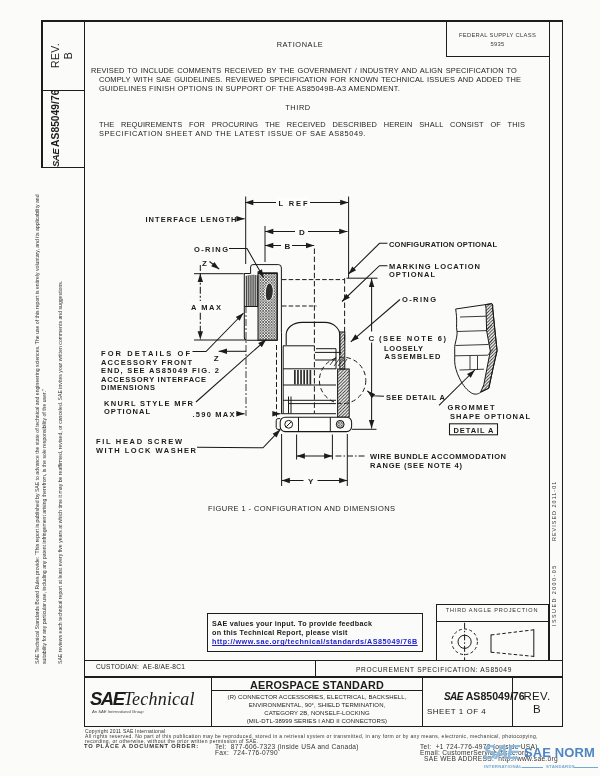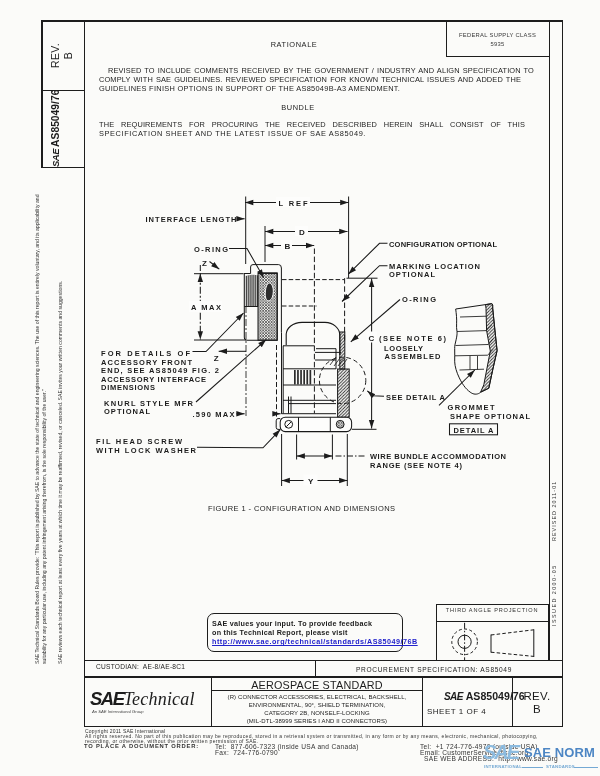--- a/index.html
+++ b/index.html
@@ -22,45 +22,45 @@
 
 <div class="ln" style="left:41px;top:20px;width:1.5px;height:148px"></div>
 <div class="ln" style="left:41px;top:90px;width:43px;height:1.4px"></div>
 <div class="ln" style="left:41px;top:167px;width:43px;height:1.4px"></div>
 
 <div class="ln" style="left:445.5px;top:21px;width:1.2px;height:35px"></div>
 <div class="ln" style="left:445.5px;top:55.5px;width:104px;height:1.2px"></div>
 <div class="t" style="left:446px;top:31.5px;width:103px;text-align:center;font-size:5.8px;letter-spacing:.3px;color:#3a3a3a;">FEDERAL SUPPLY CLASS</div>
 <div class="t" style="left:446px;top:40.5px;width:103px;text-align:center;font-size:5.8px;letter-spacing:.3px;color:#3a3a3a;">5935</div>
 
-<div class="t" style="left:249px;top:40px;width:90px;text-align:center;font-size:7.4px;letter-spacing:.6px;">RATIONALE</div>
-
-<div class="j" style="left:108px;top:65.5px;width:426px;font-size:7.4px;letter-spacing:.14px;">REVISED TO INCLUDE COMMENTS RECEIVED BY THE GOVERNMENT / INDUSTRY AND ALIGN SPECIFICATION TO</div>
+<div class="t" style="left:255px;top:40px;width:90px;text-align:center;font-size:7.4px;letter-spacing:.6px;">RATIONALE</div>
+
+<div class="j" style="left:91px;top:65.5px;width:426px;font-size:7.4px;letter-spacing:.14px;">REVISED TO INCLUDE COMMENTS RECEIVED BY THE GOVERNMENT / INDUSTRY AND ALIGN SPECIFICATION TO</div>
 <div class="j" style="left:99px;top:74.5px;width:422px;font-size:7.4px;letter-spacing:.14px;">COMPLY WITH SAE GUIDELINES. REVIEWED SPECIFICATION FOR KNOWN TECHNICAL ISSUES AND ADDED THE</div>
 <div class="t" style="left:99px;top:83.5px;font-size:7.4px;letter-spacing:.3px;">GUIDELINES FINISH OPTIONS IN SUPPORT OF THE AS85049B-A3 AMENDMENT.</div>
 
-<div class="t" style="left:253px;top:103px;width:90px;text-align:center;font-size:7.4px;letter-spacing:.6px;">BUNDLE</div>
+<div class="t" style="left:253px;top:103px;width:90px;text-align:center;font-size:7.4px;letter-spacing:.6px;">THIRD</div>
 
 <div class="j" style="left:99px;top:120px;width:426px;font-size:7.4px;letter-spacing:.14px;">THE REQUIREMENTS FOR PROCURING THE RECEIVED DESCRIBED HEREIN SHALL CONSIST OF THIS</div>
 <div class="t" style="left:99px;top:129px;font-size:7.4px;letter-spacing:.6px;">SPECIFICATION SHEET AND THE LATEST ISSUE OF SAE AS85049.</div>
 
 <div class="rot" style="left:42px;top:90px;width:69px;height:42px;text-align:center;font-size:10.5px;line-height:13px;letter-spacing:.4px;">
   <div style="padding-top:7px;">REV.<br>B</div>
 </div>
 <div class="rot" style="left:50px;top:167px;width:76px;height:34px;text-align:center;font-size:10.3px;font-weight:700;white-space:nowrap;"><i style="font-size:9.5px;letter-spacing:-.5px;">SAE</i> AS85049/76</div>
 
 <div class="rot" style="left:34px;top:664px;width:482px;font-size:5.15px;line-height:6.6px;color:#2e2e2e;">
   <div>SAE Technical Standards Board Rules provide: “This report is published by SAE to advance the state of technical and engineering sciences. The use of this report is entirely voluntary, and its applicability and suitability for any particular use, including any patent infringement arising therefrom, is the sole responsibility of the user.”</div>
   <div style="margin-top:10px;">SAE reviews each technical report at least every five years at which time it may be reaffirmed, revised, or canceled. SAE invites your written comments and suggestions.</div>
 </div>
 
 <div class="rot t" style="left:551px;top:541px;font-size:5.4px;letter-spacing:1.05px;color:#333;">REVISED 2011-01</div>
 <div class="rot t" style="left:551px;top:625.5px;font-size:5.4px;letter-spacing:1.45px;color:#333;">ISSUED 2000-05</div>
 
-<div class="bx" style="left:207px;top:613px;width:196px;height:38.5px;border-width:1.6px;border-radius:7px;">
+<div class="bx" style="left:207px;top:613px;width:216px;height:38.5px;border-width:1.6px;">
   <div style="font-size:7.2px;font-weight:700;line-height:9.3px;padding:4.5px 0 0 4px;letter-spacing:.25px;">SAE values your input. To provide feedback<br>on this Technical Report, please visit<br><span style="color:#2222cc;text-decoration:underline;letter-spacing:.5px;text-align:center;">http://www.sae.org/technical/standards/AS85049/76B</span></div>
 </div>
 
 <div class="bx" style="left:436px;top:603.5px;width:112.5px;height:57.5px;border-width:1.4px;"></div>
 <div class="ln" style="left:436px;top:620.5px;width:112.5px;height:1.3px"></div>
 <div class="t" style="left:436px;top:606.5px;width:112px;text-align:center;font-size:5.6px;letter-spacing:.8px;color:#333;">THIRD ANGLE PROJECTION</div>
 
 <div class="ln" style="left:83.5px;top:659.5px;width:478px;height:1.4px"></div>
 <div class="ln" style="left:83.5px;top:676px;width:478px;height:1.5px"></div>
 <div class="ln" style="left:315px;top:659.5px;width:1.3px;height:17px"></div>
@@ -68,21 +68,21 @@
 <div class="t" style="left:356px;top:666px;font-size:6.6px;letter-spacing:.65px;">PROCUREMENT SPECIFICATION: AS85049</div>
 
 <div class="ln" style="left:211px;top:676px;width:1.4px;height:50px"></div>
 <div class="ln" style="left:421.5px;top:676px;width:1.4px;height:50px"></div>
 <div class="ln" style="left:512px;top:676px;width:1.4px;height:50px"></div>
 <div class="ln" style="left:212px;top:689.8px;width:210px;height:1.3px"></div>
 
 <div class="t" style="left:90px;top:687.5px;font-size:18.5px;"><b><i style="letter-spacing:-1.5px;">SAE</i></b><i style="font-family:'Liberation Serif',serif;font-size:18px;letter-spacing:.2px;">Technical</i></div>
 <div class="t" style="left:92px;top:709px;font-size:4.2px;font-style:italic;color:#444;">An SAE International Group</div>
 
-<div class="t" style="left:212px;top:678.5px;width:210px;text-align:center;font-size:10.8px;font-weight:400;letter-spacing:.2px;">AEROSPACE STANDARD</div>
+<div class="t" style="left:212px;top:678.5px;width:210px;text-align:center;font-size:10.8px;font-weight:700;letter-spacing:.2px;">AEROSPACE STANDARD</div>
 <div class="t" style="left:212px;top:693.5px;width:210px;text-align:center;font-size:6px;letter-spacing:.1px;">(R) CONNECTOR ACCESSORIES, ELECTRICAL, BACKSHELL,</div>
 <div class="t" style="left:212px;top:701.8px;width:210px;text-align:center;font-size:6px;letter-spacing:.1px;">ENVIRONMENTAL, 90°, SHIELD TERMINATION,</div>
 <div class="t" style="left:212px;top:710.1px;width:210px;text-align:center;font-size:6px;letter-spacing:.1px;">CATEGORY 2B, NONSELF-LOCKING</div>
 <div class="t" style="left:212px;top:718.4px;width:210px;text-align:center;font-size:6px;letter-spacing:.1px;">(MIL-DTL-38999 SERIES I AND II CONNECTORS)</div>
 
 <div class="t" style="left:444px;top:690px;font-size:10.6px;font-weight:700;"><i style="font-size:10px;letter-spacing:-.6px;">SAE</i>&nbsp;AS85049/76</div>
 <div class="t" style="left:427px;top:707px;font-size:8px;letter-spacing:.5px;">SHEET 1 OF 4</div>
 <div class="t" style="left:512px;top:690px;width:50px;text-align:center;font-size:11.5px;letter-spacing:.3px;">REV.</div>
 <div class="t" style="left:512px;top:702.5px;width:50px;text-align:center;font-size:11.5px;letter-spacing:.3px;">B</div>
 

